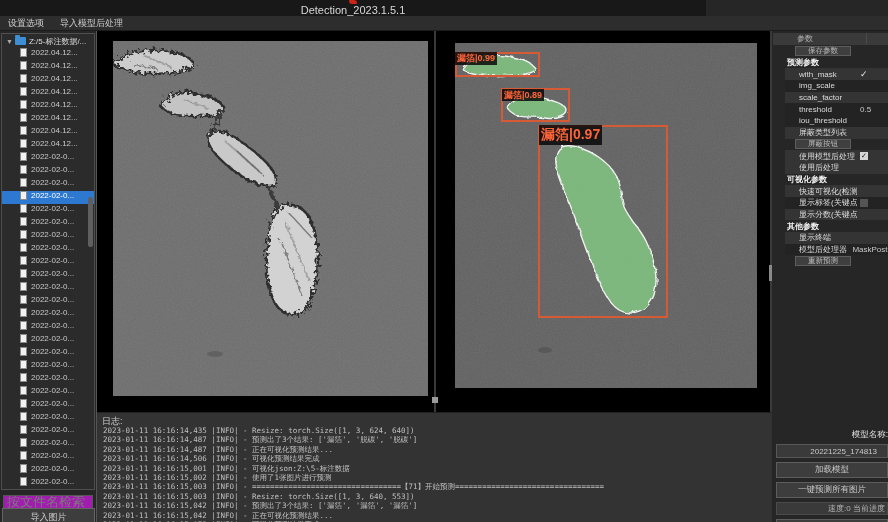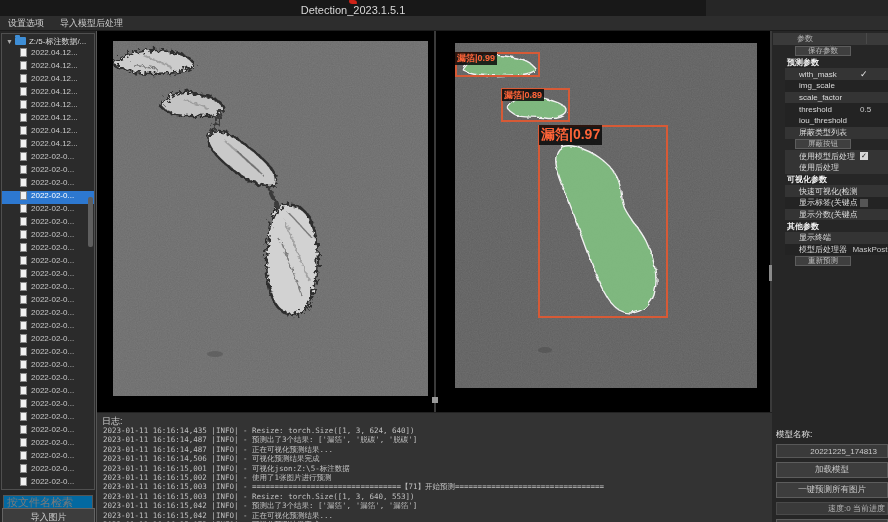--- a/index.html
+++ b/index.html
@@ -21,21 +21,21 @@
     overflow:hidden;box-sizing:border-box;}
   .tree-root{display:flex;align-items:center;height:14px;color:#ddd;font-size:8px;white-space:nowrap;}
   .tw-arrow{color:#aaa;font-size:7px;margin:0 2px 0 4px;}
   .folder-icon{width:11px;height:8px;background:#3e8ed6;border-radius:1px;position:relative;margin-right:3px;flex:none;}
   .folder-icon:before{content:"";position:absolute;left:0;top:-2px;width:5px;height:2px;background:#3e8ed6;border-radius:1px 1px 0 0;}
   .tree-item{display:flex;align-items:flex-start;height:13px;color:#c8c8c8;font-size:8px;white-space:nowrap;padding-left:18px;}
   .tree-item.selected{background:#2d78d0;color:#fff;}
   .file-icon{width:7px;height:9px;background:#f2f2f2;border:1px solid #8a8a8a;box-sizing:border-box;margin-right:4px;flex:none;}
   #tree-scroll{position:absolute;right:1px;top:163px;width:5px;height:50px;background:#5f5f5f;border-radius:2px;}
   #search-box{left:3px;top:461px;width:90px;height:14px;}
-  #search-box input{width:100%;height:100%;background:#0369a1;border:1px solid #555;color:#bbb;font-size:11px;
+  #search-box input{width:100%;height:100%;background:#a21caf;border:1px solid #555;color:#bbb;font-size:13px;
     box-sizing:border-box;padding:0 3px;outline:none;}
   #search-box input::placeholder{color:#7a7a7a;}
   #import-btn{left:2px;top:477px;width:93px;height:18px;background:#3d3d3d;border:1px solid #646464;color:#ccc;
     font-size:9px;display:flex;align-items:center;justify-content:center;box-sizing:border-box;}
   
   #sidebar .abs{position:absolute;}
 
   
   #main{left:97px;top:31px;width:675px;height:381px;background:#000;}
   #img-left{left:113px;top:41px;width:315px;height:355px;}
@@ -71,21 +71,21 @@
   .p-section{height:11.7px;display:flex;align-items:center;font-size:8px;font-weight:bold;color:#f2f2f2;padding-left:2px;}
   .p-btnrow{height:11.7px;display:flex;align-items:center;padding-left:10px;}
   .p-btn{height:10px;min-width:56px;background:#3f3f3f;border:1px solid #5d5d5d;color:#bbb;font-size:7.5px;
     display:flex;align-items:center;justify-content:center;box-sizing:border-box;padding:0 4px;}
   .chk{color:#e8e8e8;font-size:9px;}
   .cbox{width:8px;height:8px;box-sizing:border-box;display:flex;align-items:center;justify-content:center;font-size:7px;}
   .cbox.checked{background:#d7d7d7;color:#1a1a1a;}
   .cbox.empty{background:#555;}
 
   #model-block{position:absolute;left:0;top:398px;width:116px;}
-  #model-label{color:#e0e0e0;font-size:8.5px;margin:0 0 3px 4px;}
+  #model-label{color:#e0e0e0;font-size:8.5px;margin:0 0 3px 4px;text-align:right;}
   .mb-field{width:112px;height:14px;margin:0 0 4px 4px;background:#3a3a3a;border:1px solid #585858;color:#c9c9c9;
     font-size:8px;display:flex;align-items:center;justify-content:flex-end;box-sizing:border-box;padding:0 10px;overflow:hidden;white-space:nowrap;}
   .mb-btn{width:112px;height:16px;margin:0 0 4px 4px;background:#3d3d3d;border:1px solid #5d5d5d;color:#c9c9c9;
     font-size:8.5px;display:flex;align-items:center;justify-content:center;box-sizing:border-box;white-space:nowrap;}
   .mb-progress{width:112px;height:13px;margin:0 0 4px 4px;background:#3a3a3a;border:1px solid #4a4a4a;color:#b2b2b2;
     font-size:8px;display:flex;align-items:center;justify-content:flex-end;box-sizing:border-box;padding:0 2px;white-space:nowrap;overflow:hidden;}
 </style>
 </head>
 <body>
 

